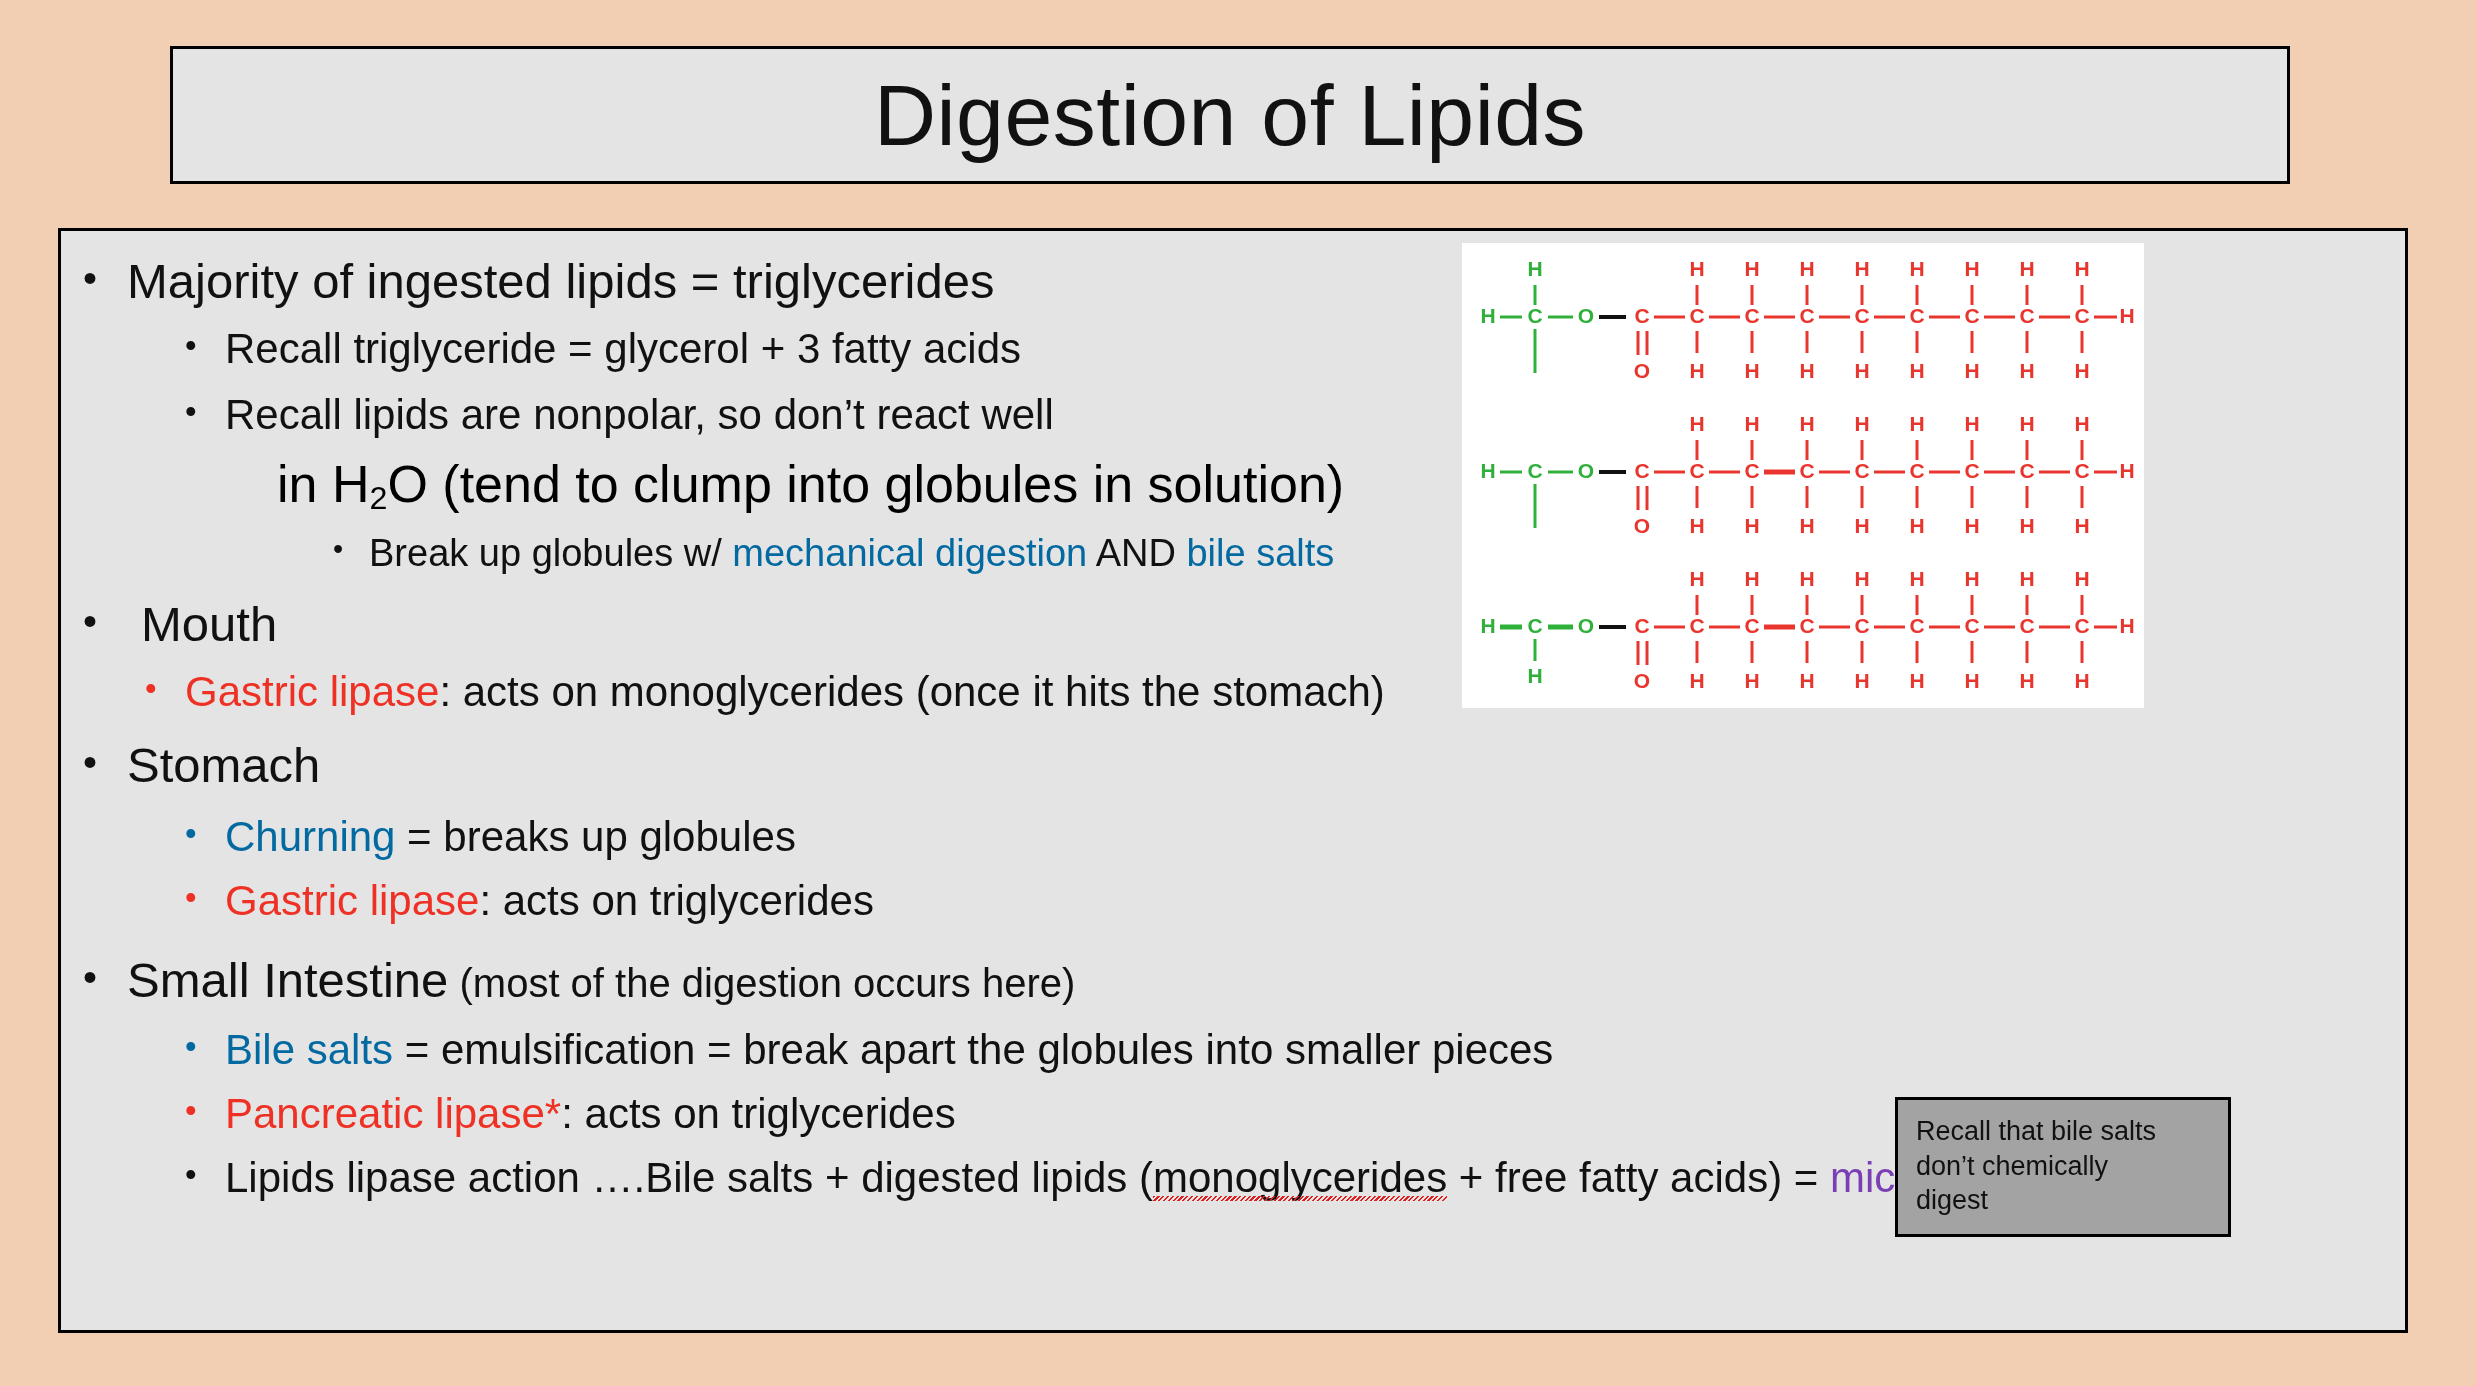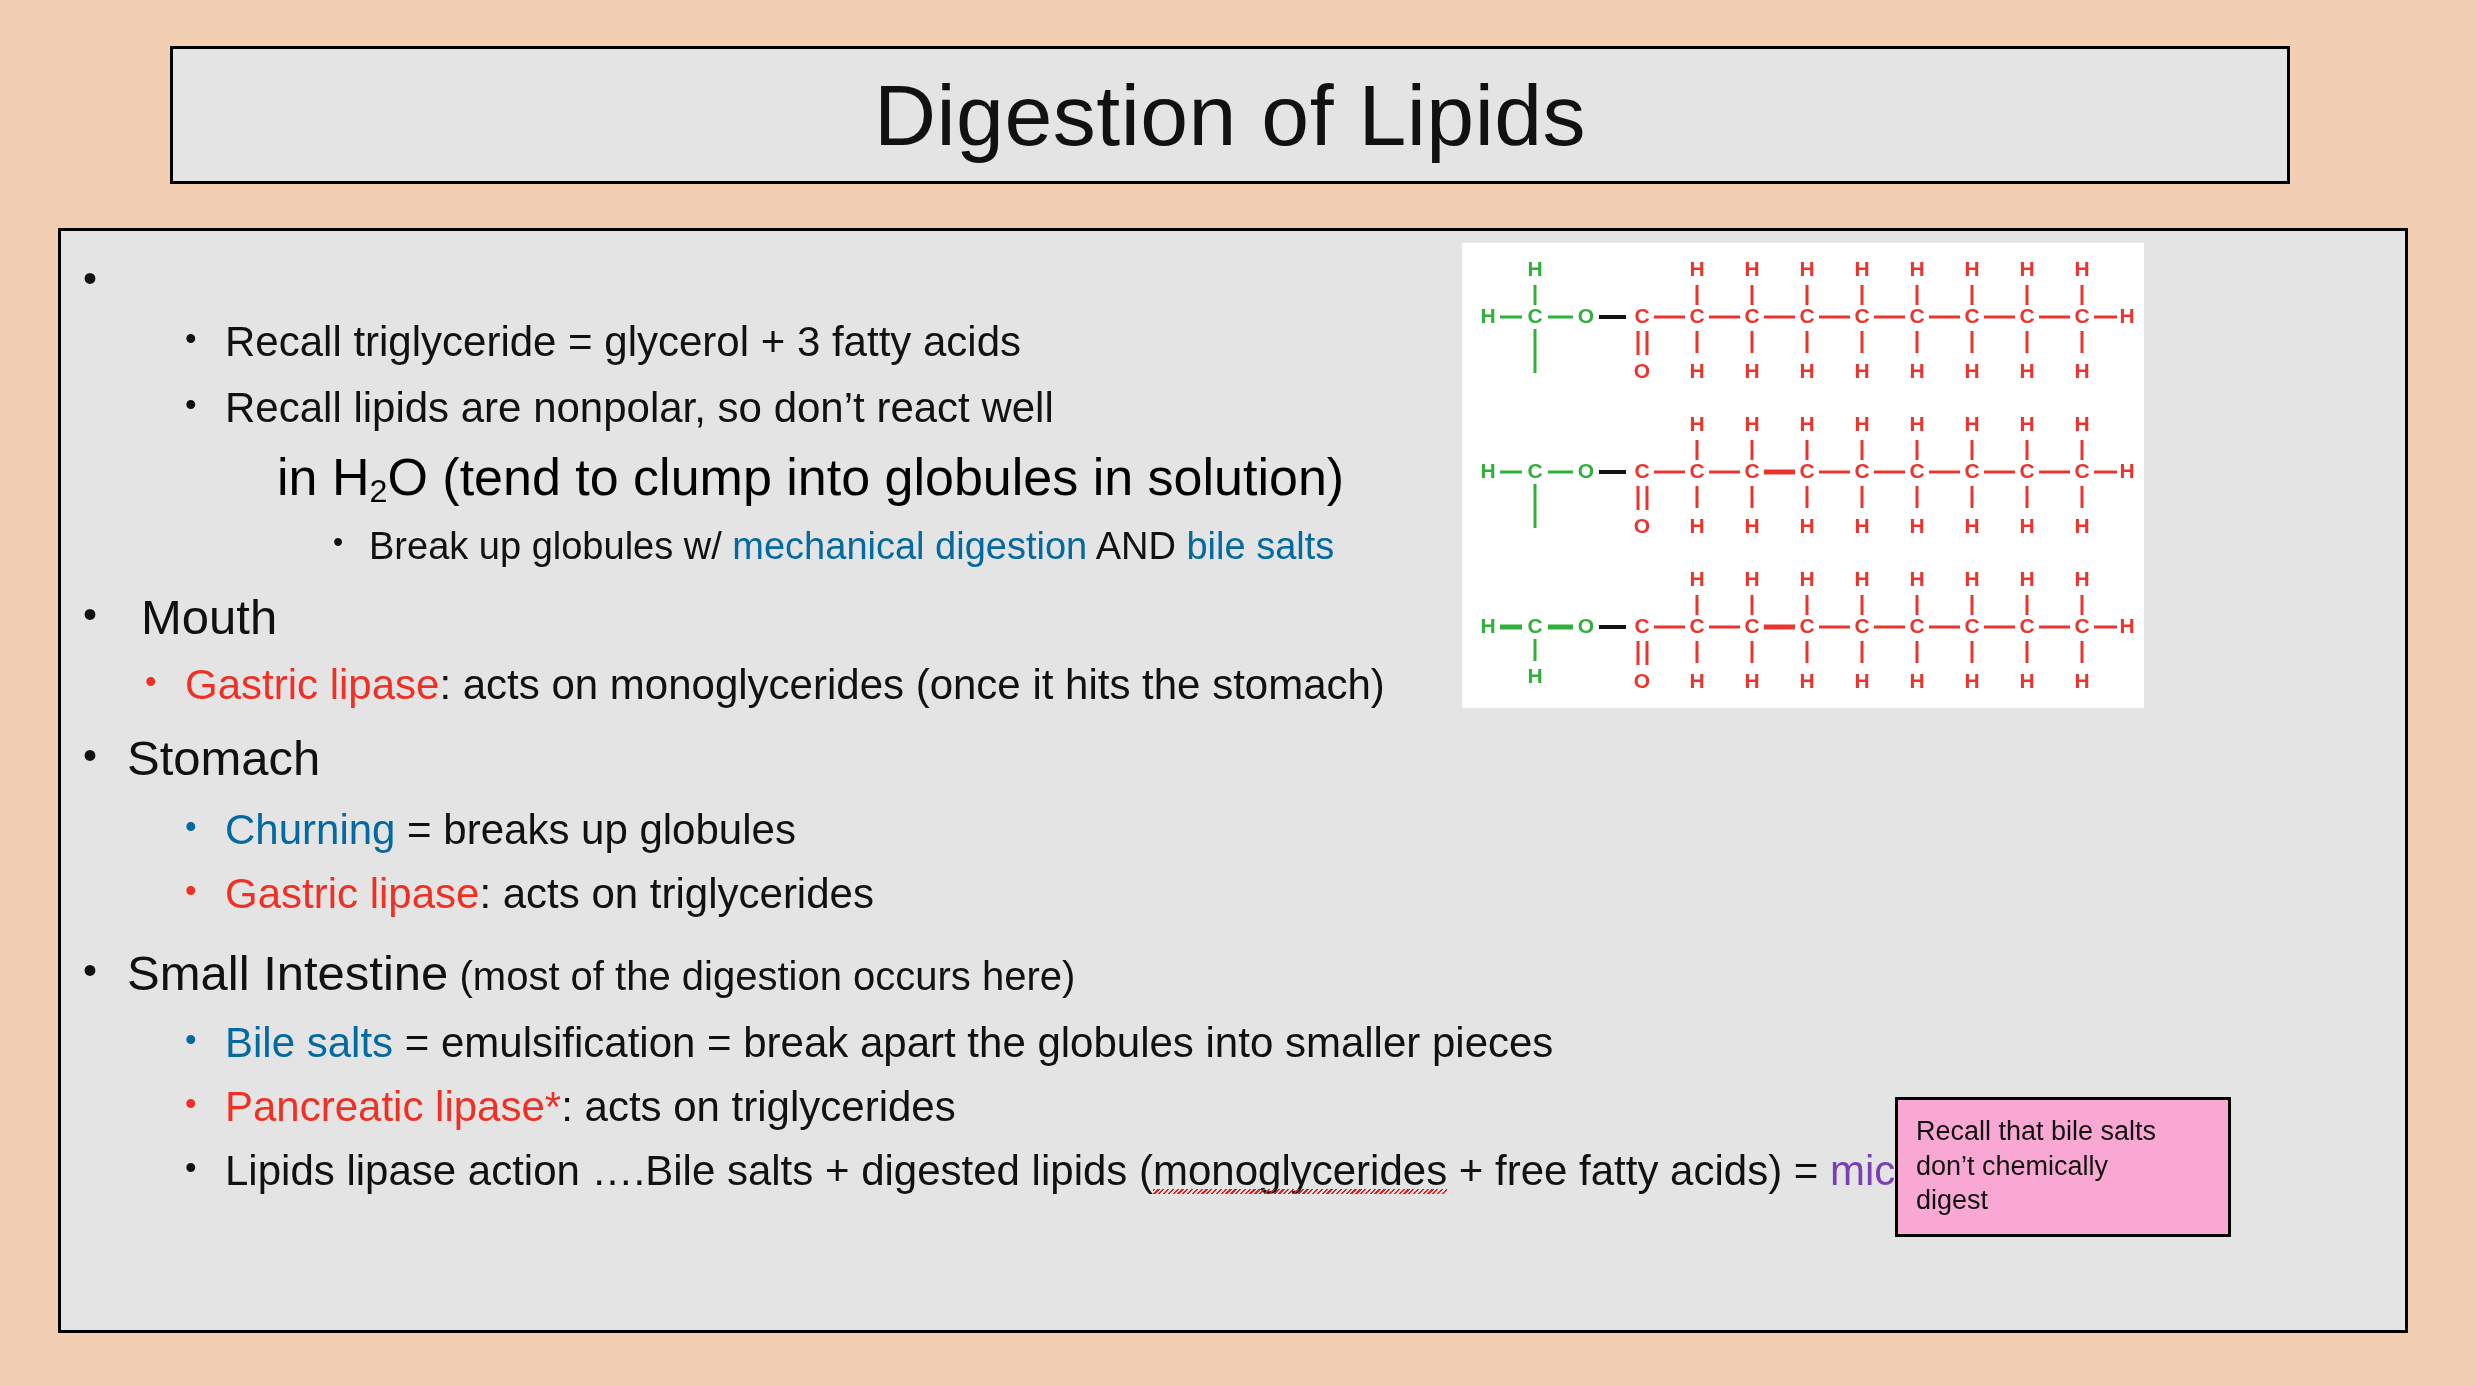--- a/index.html
+++ b/index.html
@@ -171,21 +171,21 @@
   }
   .mol-svg { display: block; }
 
   
   .note-box {
     position: absolute;
     left: 1895px;
     top: 1097px;
     width: 336px;
     height: 140px;
-    background: #f9a8d4;
+    background: #a3a3a3;
     border: 3px solid #000000;
     box-sizing: border-box;
     padding: 14px 16px 0 18px;
   }
   .note-line {
     font-size: 27px;
     line-height: 1.28;
     color: #111111;
     white-space: nowrap;
   }
@@ -197,20 +197,21 @@
 
   <div class="title-box">
     <div class="title-text">Digestion of Lipids</div>
   </div>
 
   <div class="body-box">
     <div class="bullets">
 
       <div class="b lvl1 r-majority">
         <span class="dot">•</span>
+        <span class="btxt">Majority of ingested lipids = triglycerides</span>
       </div>
 
       <div class="b lvl2 r-recalltri">
         <span class="dot">•</span>
         <span class="btxt">Recall triglyceride = glycerol + 3 fatty acids</span>
       </div>
 
       <div class="b lvl2 r-nonpolar">
         <span class="dot">•</span>
         <span class="btxt">Recall lipids are nonpolar, so don’t react well</span>

